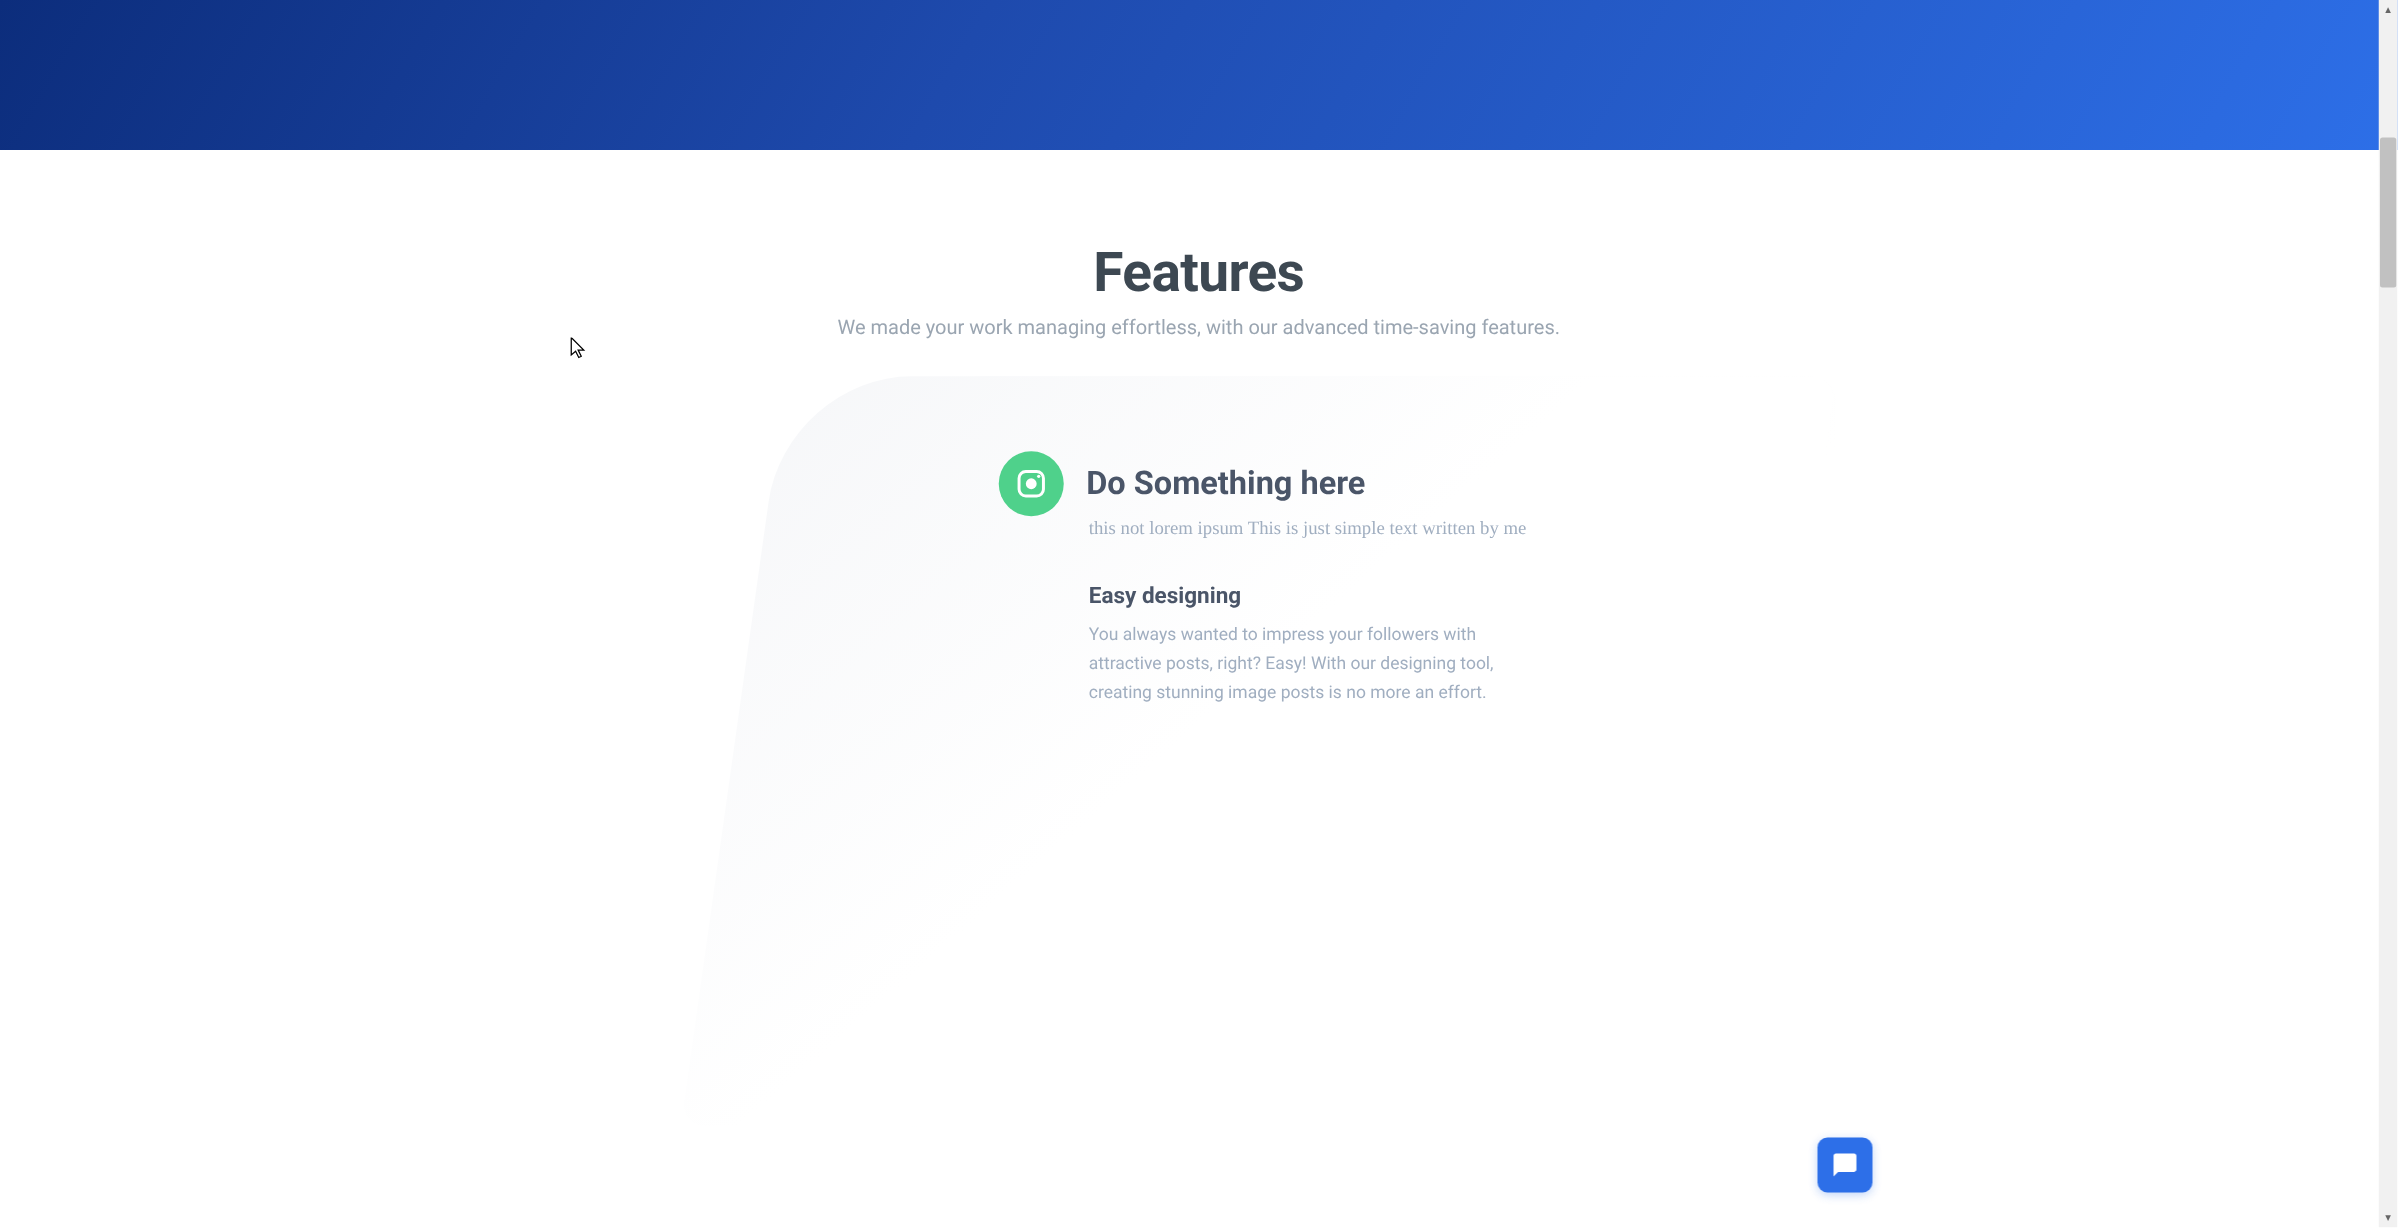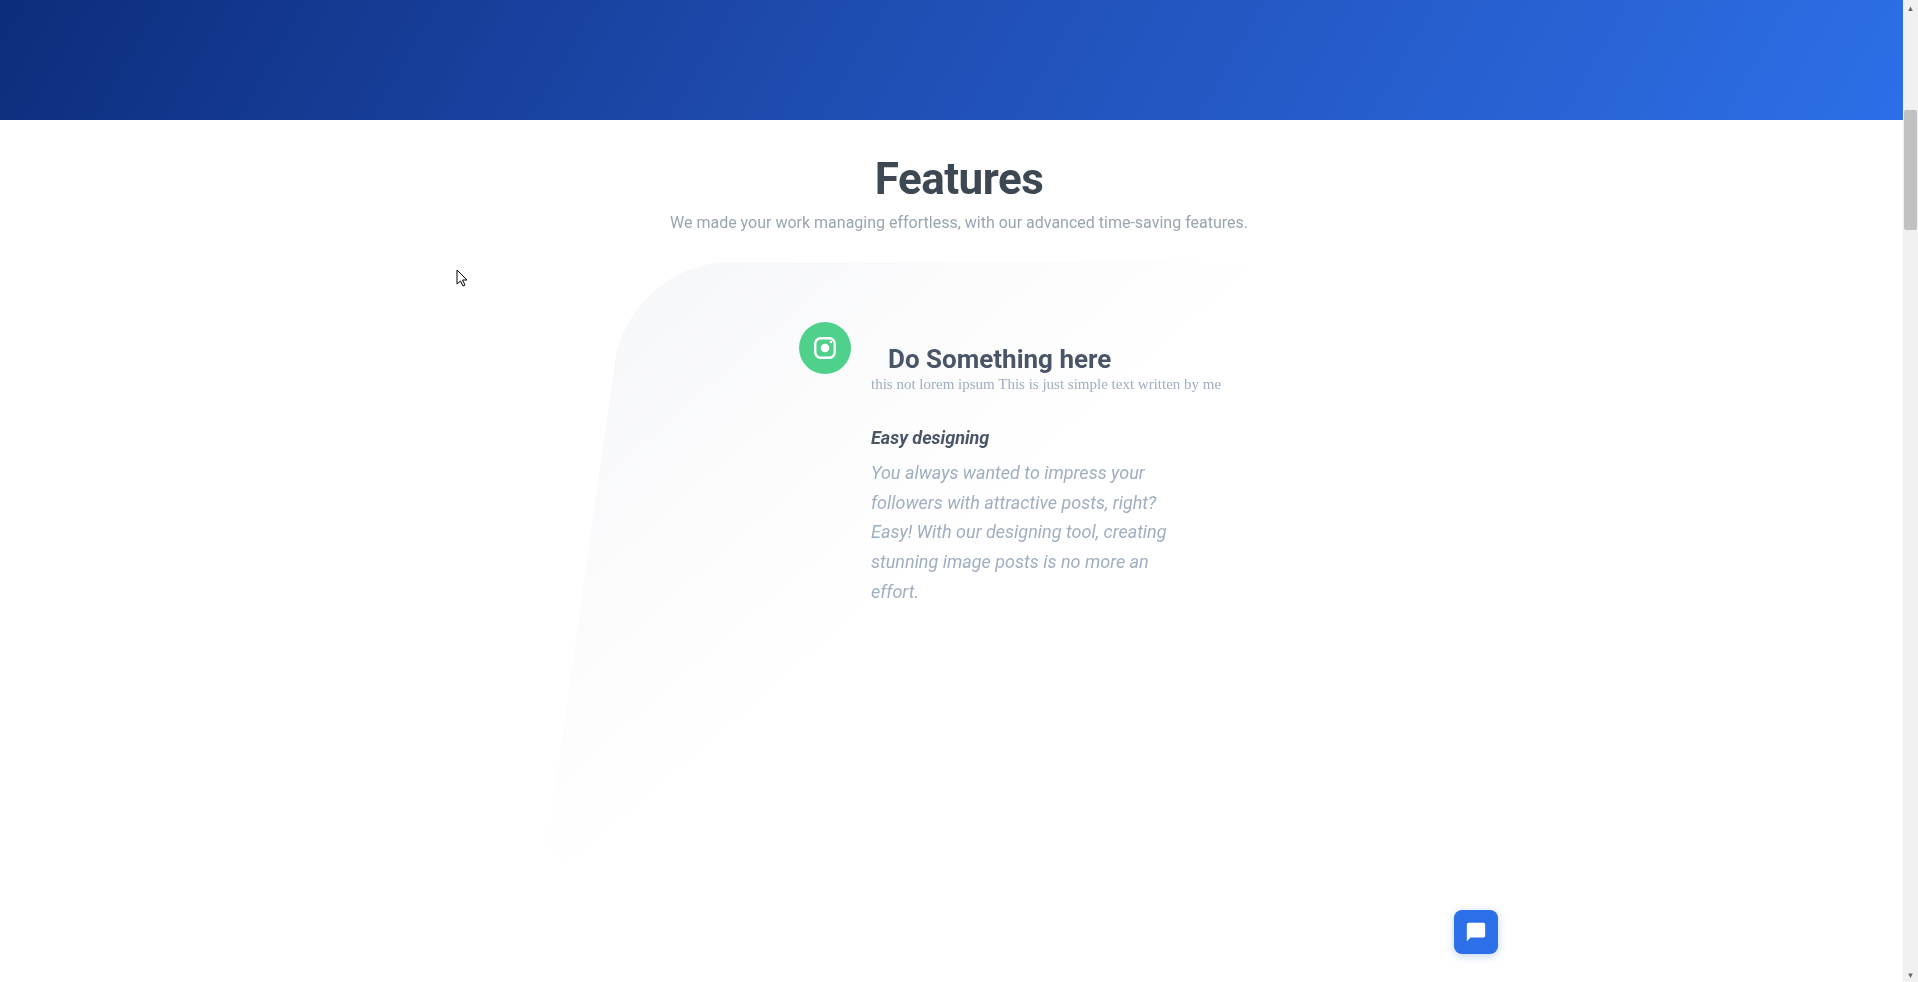--- a/index.html
+++ b/index.html
@@ -14,21 +14,21 @@
       width: 1918px;
       height: 982px;
       position: relative;
     }
     .hero-banner {
       width: 100%;
       height: 120px;
       background: linear-gradient(120deg, #0c2d7c 0%, #1e4aad 40%, #2d6fe8 100%);
     }
     .features-section {
-      padding-top: 33px;
+      padding-top: 72px;
       text-align: center;
     }
     .features-title {
       font-size: 44px;
       font-weight: 700;
       color: #3d4852;
       letter-spacing: -0.5px;
     }
     .features-subtitle {
       font-size: 16px;
@@ -56,22 +56,22 @@
       right: 0;
       bottom: 0;
       background: linear-gradient(135deg, #f6f7f9 0%, #ffffff 45%);
       border-radius: 100px 20px 20px 20px;
       transform: skewX(-8deg);
       transform-origin: top right;
       z-index: -1;
     }
     .feature-header {
       display: flex;
-      align-items: flex-end;
-      gap: 37px;
+      align-items: center;
+      gap: 18px;
       margin-bottom: 4px;
     }
     .feature-icon {
       width: 52px;
       height: 52px;
       border-radius: 50%;
       background: #4fd18b;
       display: flex;
       align-items: center;
       justify-content: center;
@@ -90,30 +90,29 @@
       font-size: 15px;
       color: #a0aec0;
       margin-left: 72px;
       margin-top: -2px;
       font-family: Liberation Serif, serif;
     }
     .feature-block {
       margin-top: 34px;
       margin-left: 72px;
       max-width: 330px;
-      font-style: italic;
     }
     .feature-block-title {
       font-size: 18px;
       font-weight: 700;
       color: #4a5568;
       margin-bottom: 10px;
     }
     .feature-block-desc {
-      font-size: 18px;
+      font-size: 14px;
       line-height: 1.65;
       color: #a0aec0;
     }
     .chat-button {
       position: fixed;
       bottom: 28px;
       right: 420px;
       width: 44px;
       height: 44px;
       background: #2d6fe8;

